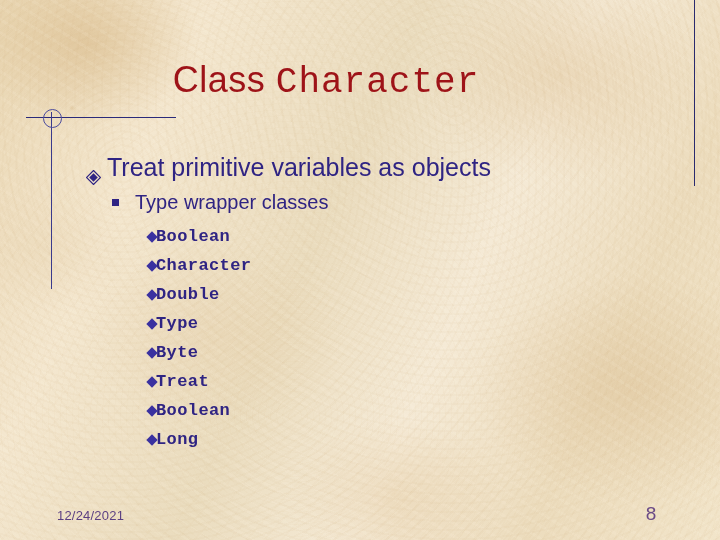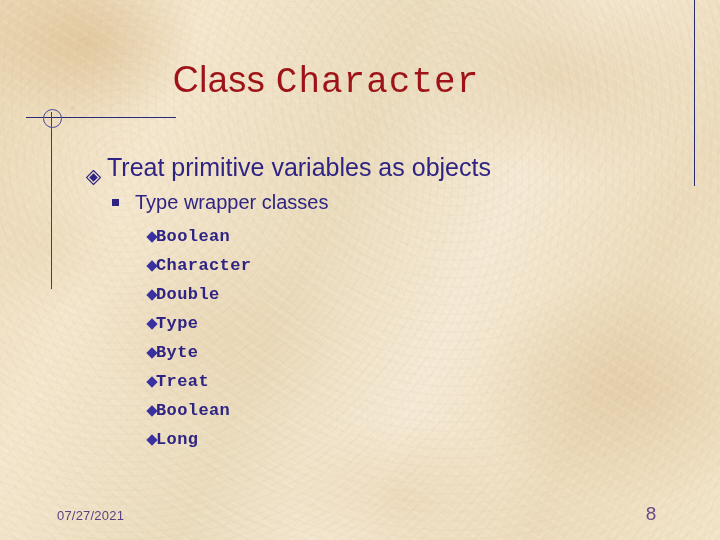--- a/index.html
+++ b/index.html
@@ -260,16 +260,16 @@
         <span class="l3-text">Boolean</span>
       </li>
       <li class="lvl3">
         <span class="bullet-smalldiamond"></span>
         <span class="l3-text">Long</span>
       </li>
     </ul>
 
   </div>
 
-  <div id="footer-date">07/27/2021</div>
+  <div id="footer-date">12/24/2021</div>
   <div id="footer-page">8</div>
 
 </div>
 
 </body></html>

